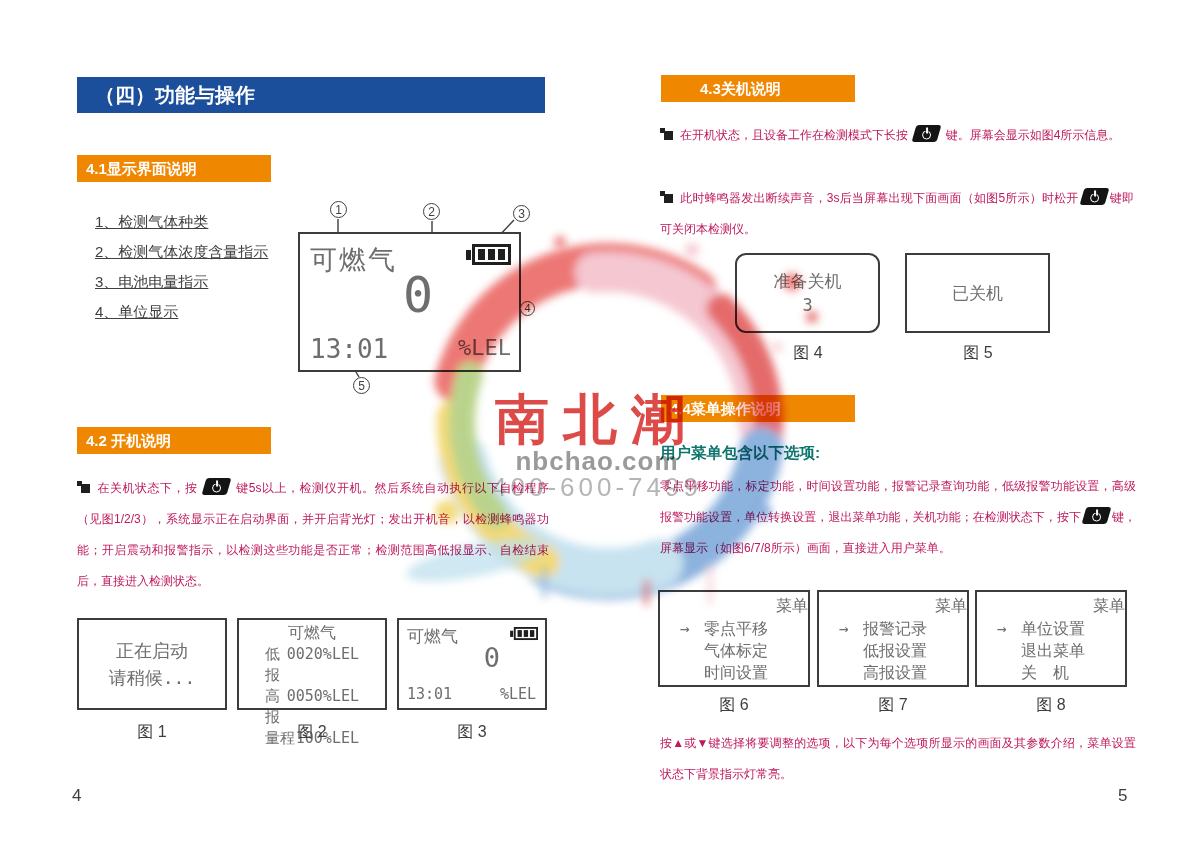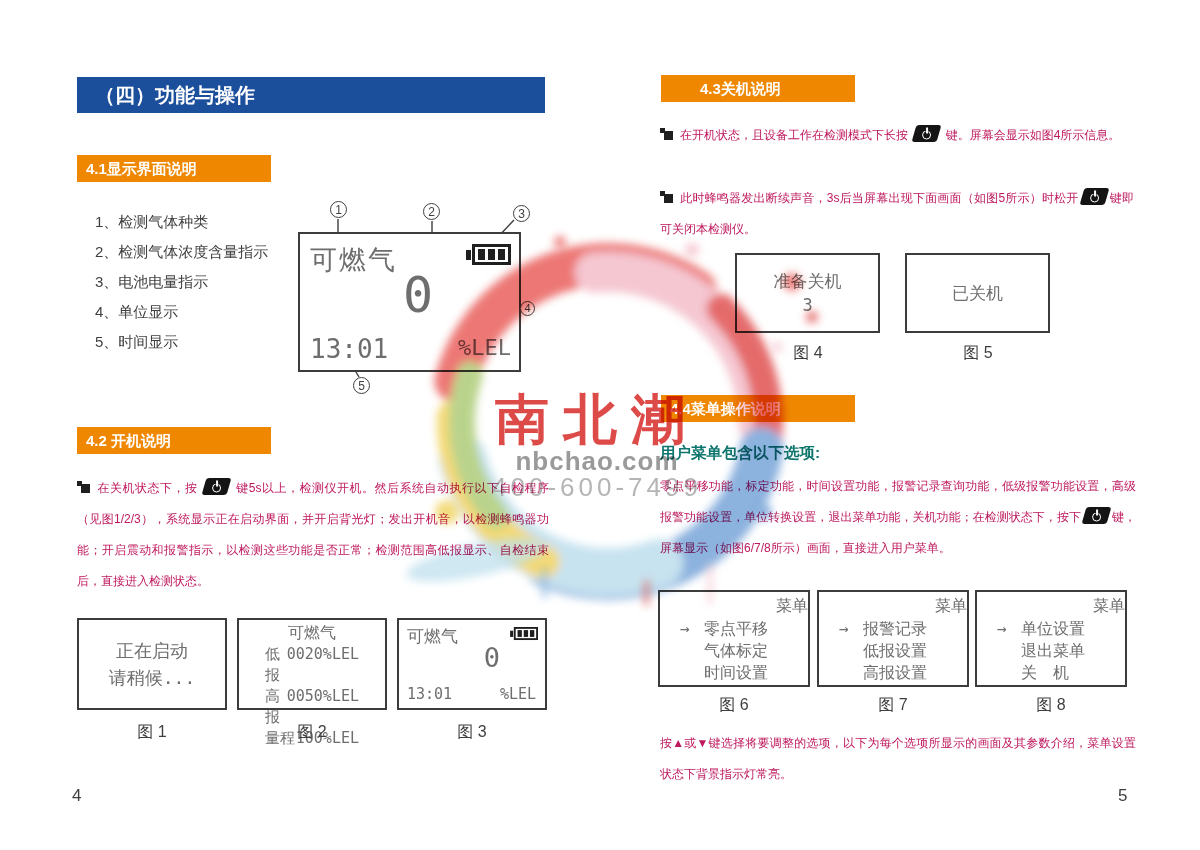--- a/index.html
+++ b/index.html
@@ -9,21 +9,21 @@
   .h-blue{position:absolute;left:77px;top:77px;width:468px;height:36px;background:#1b4e9b;
           color:#fff;font-size:20px;font-weight:bold;line-height:36px;padding-left:18px;box-sizing:border-box;}
   .h-orange{position:absolute;width:194px;height:27px;background:#ef8800;color:#fff;
             font-size:15px;font-weight:bold;line-height:27px;padding-left:9px;box-sizing:border-box;}
   #s41{left:77px;top:155px;}
   #s42{left:77px;top:427px;}
   #s43{left:661px;top:75px;padding-left:39px;}
   #s44{left:661px;top:395px;}
   
   .legend{position:absolute;left:95px;top:207px;font-size:15px;}
-  .legend div{height:30px;line-height:30px;}
+  .legend div{height:30px;line-height:30px;text-decoration:underline;}
   
   .para{position:absolute;font-size:12px;line-height:31px;text-align:justify;color:#be185d;}
   #p42{left:77px;top:473px;width:472px;}
   #p43a{left:660px;top:120px;width:474px;}
   #p43b{left:660px;top:183px;width:474px;}
   #p44{left:660px;top:471px;width:476px;}
   #pfooter{left:660px;top:728px;width:476px;}
   .menu-intro{position:absolute;left:660px;top:443px;font-size:15.5px;font-weight:bold;color:#0f766e;}
   
   .bullet{position:relative;display:inline-block;width:13px;height:13px;margin-right:7px;vertical-align:-1px;}
@@ -62,21 +62,21 @@
   #fig1{left:77px;top:618px;width:150px;height:92px;}
   #fig2{left:237px;top:618px;width:150px;height:92px;}
   #fig3{left:397px;top:618px;width:150px;height:92px;}
   #fig2 .f2title{text-align:center;font-size:16px;margin-top:3px;}
   .f2row{display:flex;justify-content:space-between;padding:0 26px;font-size:15px;line-height:21px;}
   #fig3 .gas{position:absolute;left:8px;top:5px;font-size:17px;}
   #fig3 .val{position:absolute;left:58%;top:22px;font-size:27px;}
   #fig3 .time{position:absolute;left:8px;bottom:5px;font-size:15px;}
   #fig3 .unit{position:absolute;right:9px;bottom:5px;font-size:15px;}
   #bat-f3{right:7px;top:7px;transform:scale(.62);transform-origin:top right;}
-  #fig4{left:735px;top:253px;width:145px;height:80px;}
+  #fig4{left:735px;top:253px;width:145px;height:80px;border-radius:11px;}
   #fig5{left:905px;top:253px;width:145px;height:80px;}
   #fig4 .centerlines,#fig5 .centerlines{font-size:17px;line-height:24px;}
   #fig6{left:658px;top:590px;width:152px;height:97px;}
   #fig7{left:817px;top:590px;width:152px;height:97px;}
   #fig8{left:975px;top:590px;width:152px;height:97px;}
   .menu-title{text-align:right;font-size:16px;margin-top:4px;}
   .menu-list{margin:1px auto 0;width:108px;font-size:16px;line-height:22px;}
   .menu-row{display:flex;}
   .menu-arrow{width:24px;flex:none;}
   .menu-arrow.ghost{visibility:hidden;}
@@ -106,21 +106,20 @@
     </div>
     <div class="h-orange" id="s41">
       <span>4.1显示界面说明</span>
     </div>
 
     <div class="legend">
       <div>1、检测气体种类</div>
       <div>2、检测气体浓度含量指示</div>
       <div>3、电池电量指示</div>
       <div>4、单位显示</div>
-      <div>5、时间显示</div>
     </div>
 
     <div class="diagram">
       <svg class="lines-svg" width="280" height="215">
         <g stroke="#3c3c3c" stroke-width="1.4">
           <line x1="48" y1="24" x2="48" y2="50"></line>
           <line x1="142" y1="26" x2="142" y2="73"></line>
           <line x1="224" y1="25" x2="206" y2="44"></line>
           <line x1="231" y1="120" x2="199" y2="137"></line>
           <line x1="54" y1="157" x2="69" y2="182"></line>

